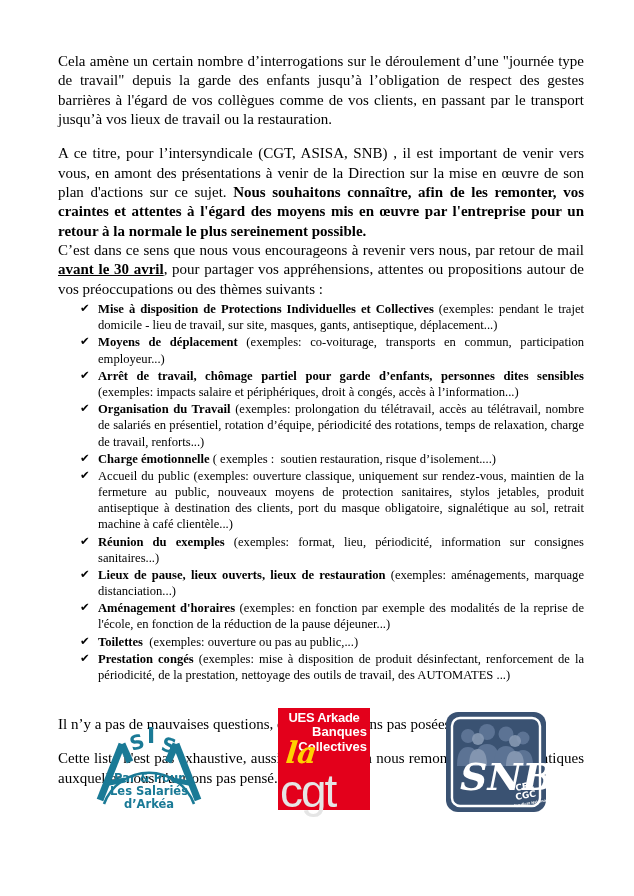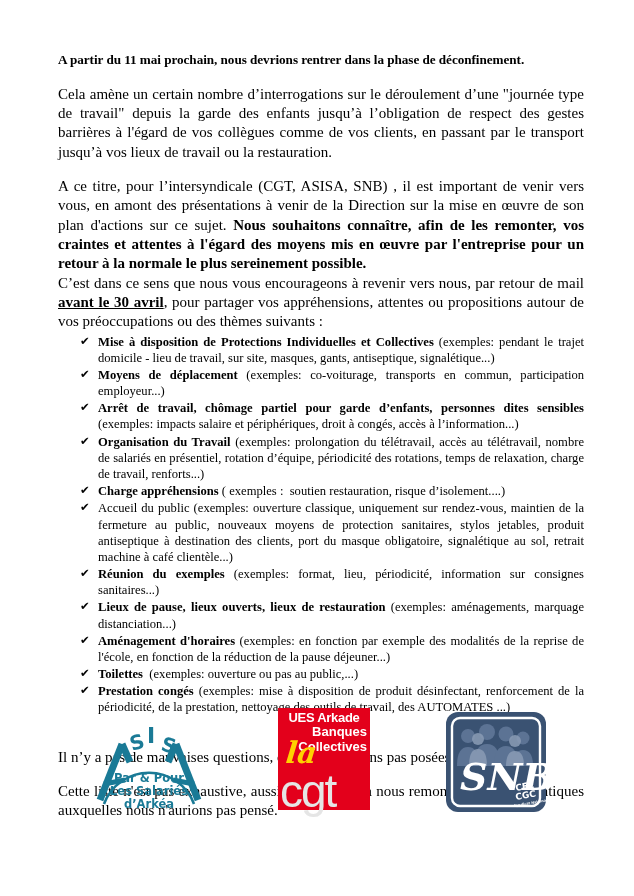--- a/index.html
+++ b/index.html
@@ -135,32 +135,31 @@
   .logo-snb { left: 382px; width: 120px; height: 110px; }
   .snb-svg { display: block; }
 
   [data-bind] { white-space: pre-wrap; }
 </style>
 </head>
 <body>
 
 <div class="page">
 
-  <div class="doc-heading" data-bind="document.heading">A partir du 11 mai prochain, nous devrions rentrer dans la phase de déconfinement.</div>
 
   <p class="para" data-bind="document.paragraph_1">Cela amène un certain nombre d’interrogations sur le déroulement d’une "journée type de travail" depuis la garde des enfants jusqu’à l’obligation de respect des gestes barrières à l'égard de vos collègues comme de vos clients, en passant par le transport jusqu’à vos lieux de travail ou la restauration.</p>
 
   <p class="para tight"><span data-bind="document.paragraph_2.part_1">A ce titre, pour l’intersyndicale (CGT, ASISA, SNB) , il est important de venir vers vous, en amont des présentations à venir de la Direction sur la mise en œuvre de son plan d'actions sur ce sujet. </span><span class="b" data-bind="document.paragraph_2.part_2_bold">Nous souhaitons connaître, afin de les remonter, vos craintes et attentes à l'égard des moyens mis en œuvre par l'entreprise pour un retour à la normale le plus sereinement possible.</span><br><span data-bind="document.paragraph_2.part_3">C’est dans ce sens que nous vous encourageons à revenir vers nous, par retour de mail </span><span class="bu" data-bind="document.paragraph_2.part_4_bold_underline">avant le 30 avril</span><span data-bind="document.paragraph_2.part_5">, pour partager vos appréhensions, attentes ou propositions autour de vos préoccupations ou des thèmes suivants :</span></p>
 
   <ul class="themes" id="themes-list">
-      <li><span class="tick">✔</span><span class="b" data-bind="document.themes.0.title">Mise à disposition de Protections Individuelles et Collectives</span><span data-bind="document.themes.0.examples"> (exemples: pendant le trajet domicile - lieu de travail, sur site, masques, gants, antiseptique, signalétique...)</span></li>
+      <li><span class="tick">✔</span><span class="b" data-bind="document.themes.0.title">Mise à disposition de Protections Individuelles et Collectives</span><span data-bind="document.themes.0.examples"> (exemples: pendant le trajet domicile - lieu de travail, sur site, masques, gants, antiseptique, déplacement...)</span></li>
       <li><span class="tick">✔</span><span class="b" data-bind="document.themes.1.title">Moyens de déplacement</span><span data-bind="document.themes.1.examples"> (exemples: co-voiturage, transports en commun, participation employeur...)</span></li>
       <li><span class="tick">✔</span><span class="b" data-bind="document.themes.2.title">Arrêt de travail, chômage partiel pour garde d’enfants, personnes dites sensibles</span><span data-bind="document.themes.2.examples"> (exemples: impacts salaire et périphériques, droit à congés, accès à l’information...)</span></li>
       <li><span class="tick">✔</span><span class="b" data-bind="document.themes.3.title">Organisation du Travail</span><span data-bind="document.themes.3.examples"> (exemples: prolongation du télétravail, accès au télétravail, nombre de salariés en présentiel, rotation d’équipe, périodicité des rotations, temps de relaxation, charge de travail, renforts...)</span></li>
-      <li><span class="tick">✔</span><span class="b" data-bind="document.themes.4.title">Charge appréhensions</span><span data-bind="document.themes.4.examples"> ( exemples :  soutien restauration, risque d’isolement....)</span></li>
+      <li><span class="tick">✔</span><span class="b" data-bind="document.themes.4.title">Charge émotionnelle</span><span data-bind="document.themes.4.examples"> ( exemples :  soutien restauration, risque d’isolement....)</span></li>
       <li><span class="tick">✔</span><span data-bind="document.themes.5.title">Accueil du public</span><span data-bind="document.themes.5.examples"> (exemples: ouverture classique, uniquement sur rendez-vous, maintien de la fermeture au public, nouveaux moyens de protection sanitaires, stylos jetables, produit antiseptique à destination des clients, port du masque obligatoire, signalétique au sol, retrait machine à café clientèle...)</span></li>
       <li><span class="tick">✔</span><span class="b" data-bind="document.themes.6.title">Réunion du exemples</span><span data-bind="document.themes.6.examples"> (exemples: format, lieu, périodicité, information sur consignes sanitaires...)</span></li>
       <li><span class="tick">✔</span><span class="b" data-bind="document.themes.7.title">Lieux de pause, lieux ouverts, lieux de restauration</span><span data-bind="document.themes.7.examples"> (exemples: aménagements, marquage distanciation...)</span></li>
       <li><span class="tick">✔</span><span class="b" data-bind="document.themes.8.title">Aménagement d'horaires</span><span data-bind="document.themes.8.examples"> (exemples: en fonction par exemple des modalités de la reprise de l'école, en fonction de la réduction de la pause déjeuner...)</span></li>
       <li><span class="tick">✔</span><span class="b" data-bind="document.themes.9.title">Toilettes</span><span data-bind="document.themes.9.examples">  (exemples: ouverture ou pas au public,...)</span></li>
       <li><span class="tick">✔</span><span class="b" data-bind="document.themes.10.title">Prestation congés</span><span data-bind="document.themes.10.examples"> (exemples: mise à disposition de produit désinfectant, renforcement de la périodicité, de la prestation, nettoyage des outils de travail, des AUTOMATES ...)</span></li>
     </ul>
 
   <div class="closing-wrap">
     <p class="para" data-bind="document.closing_1">Il n’y a pas de mauvaises questions, que des questions pas posées.</p>

